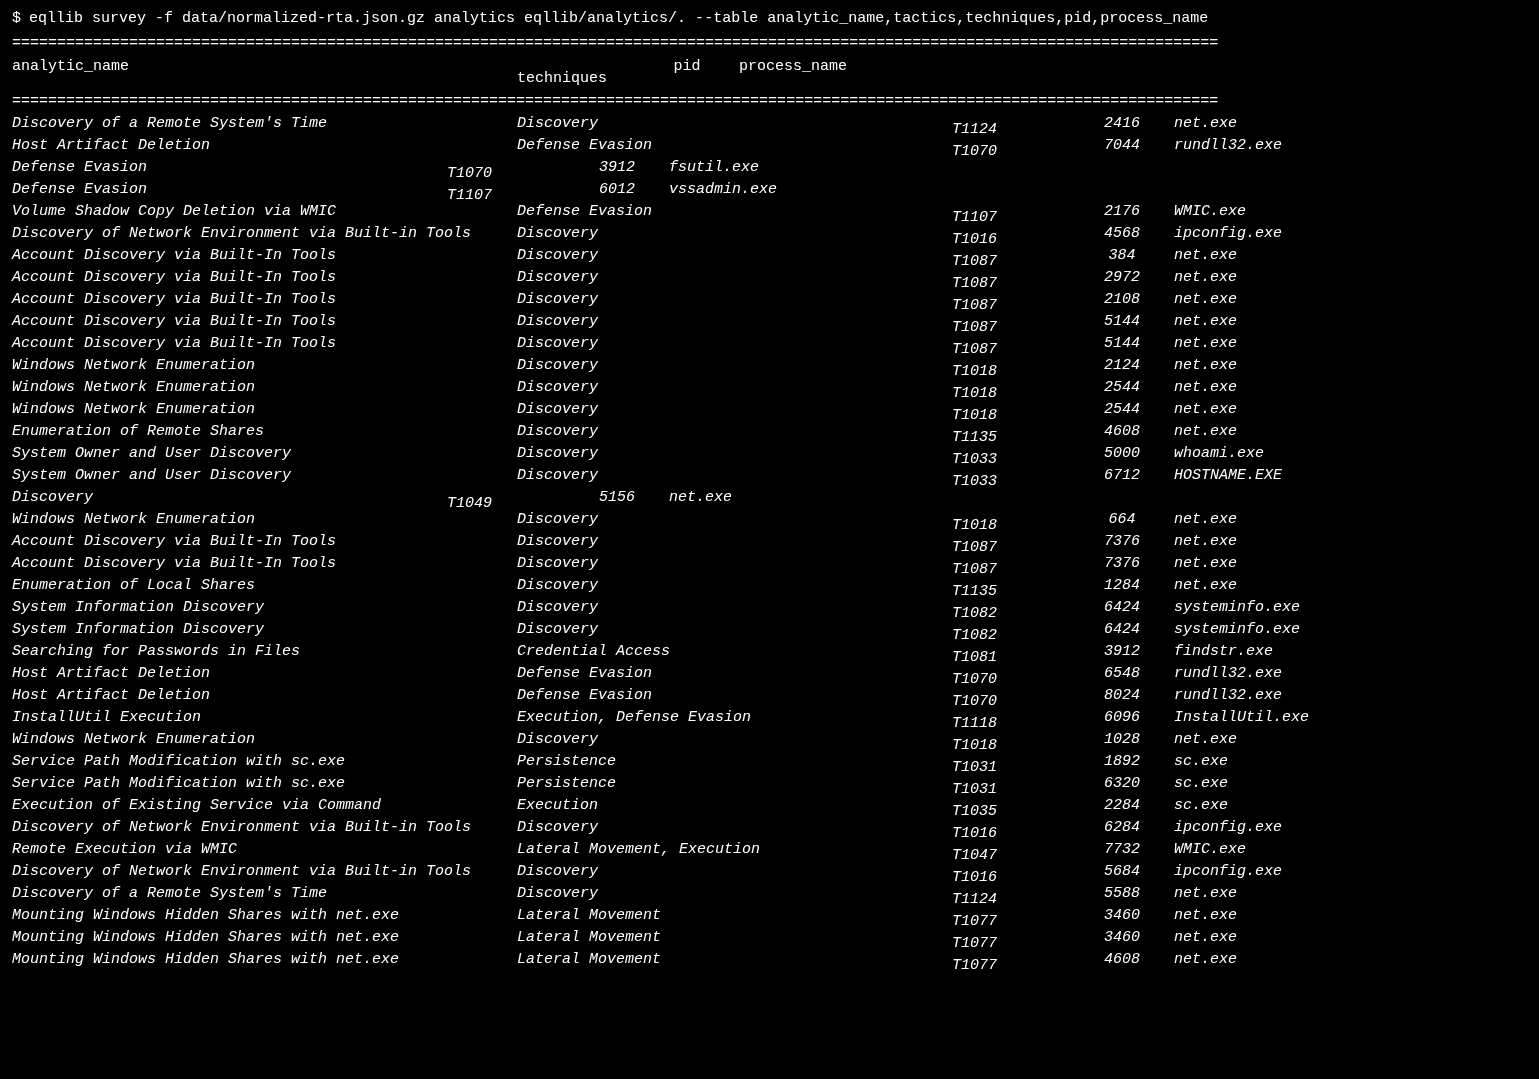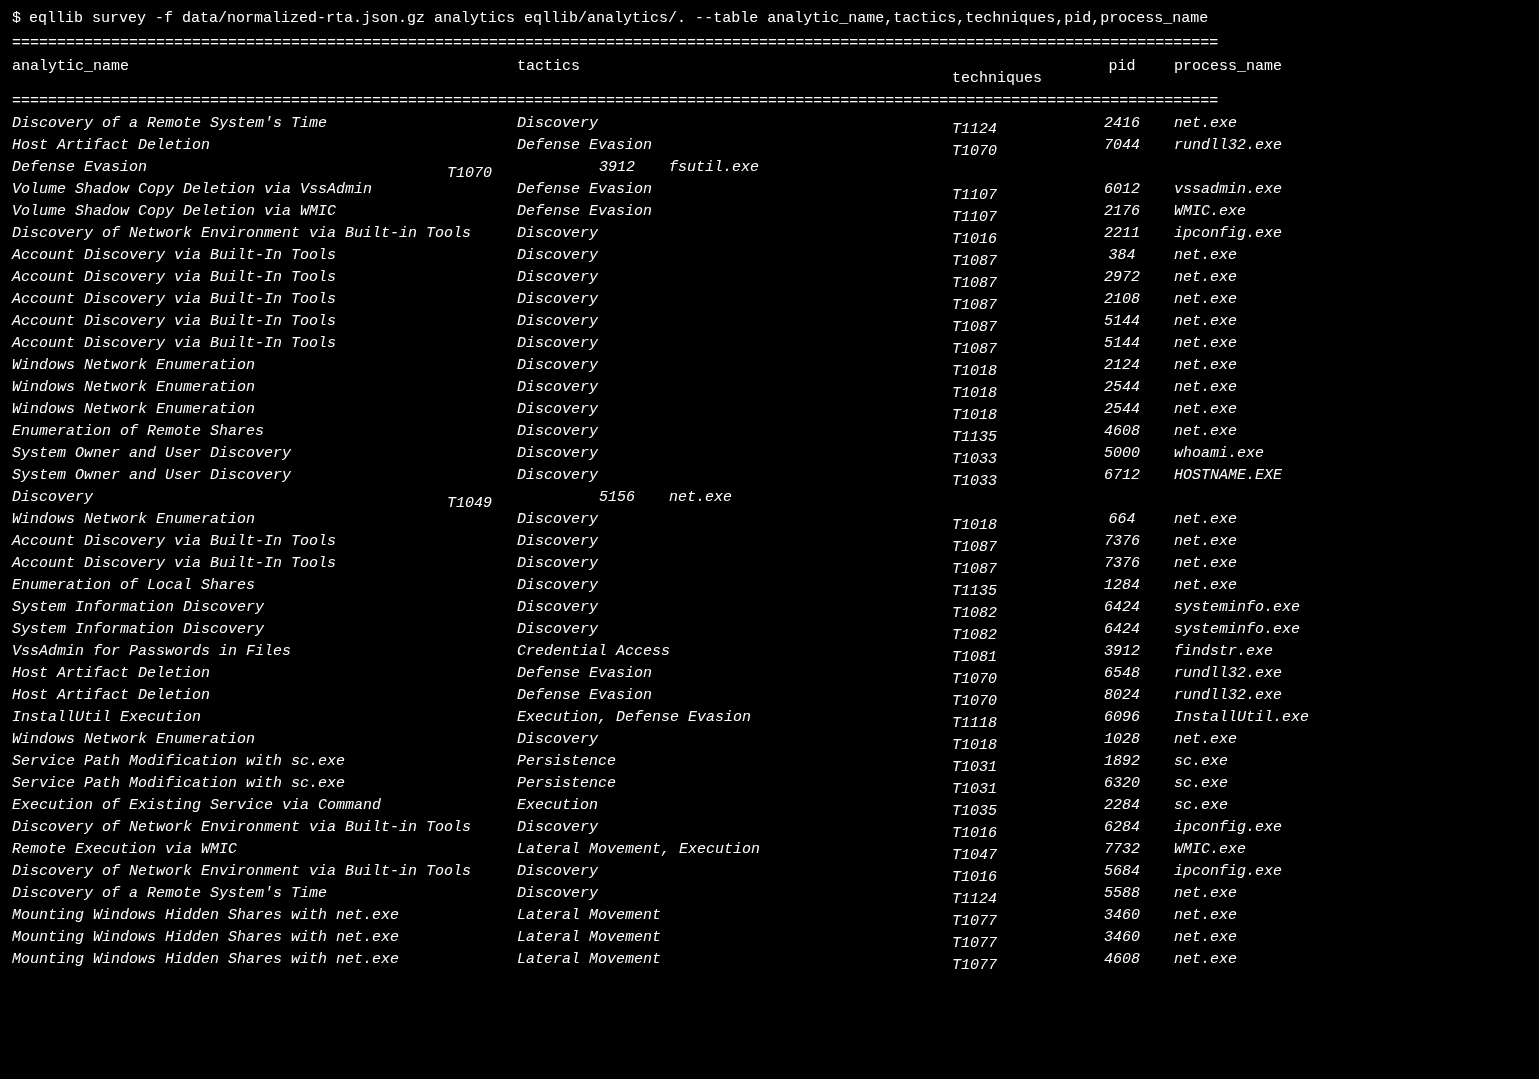--- a/index.html
+++ b/index.html
@@ -41,21 +41,20 @@
 
 <div class="prompt-line">
   <span class="prompt-symbol">$</span>
   <span>eqllib survey -f data/normalized-rta.json.gz analytics eqllib/analytics/. --table analytic_name,tactics,techniques,pid,process_name</span>
 </div>
 
 <div class="divider">======================================================================================================================================</div>
 
 <div class="header-row">
   <div class="col-analytic">analytic_name</div>
-  <div class="col-tactics">tactics</div>
   <div class="col-techniques">techniques</div>
   <div class="col-pid">pid</div>
   <div class="col-process">process_name</div>
 </div>
 
 <div class="divider">======================================================================================================================================</div>
 
 <div id="rows">
     <div class="data-row">
       <div class="col-analytic">Discovery of a Remote System's Time</div>
@@ -71,38 +70,37 @@
       <div class="col-pid">7044</div>
       <div class="col-process">rundll32.exe</div>
     </div>
     <div class="data-row">
       <div class="col-tactics">Defense Evasion</div>
       <div class="col-techniques">T1070</div>
       <div class="col-pid">3912</div>
       <div class="col-process">fsutil.exe</div>
     </div>
     <div class="data-row">
-      <div class="col-analytic">Volume Shadow Copy Deletion via VssAdmin</div>
       <div class="col-tactics">Defense Evasion</div>
       <div class="col-techniques">T1107</div>
       <div class="col-pid">6012</div>
       <div class="col-process">vssadmin.exe</div>
     </div>
     <div class="data-row">
       <div class="col-analytic">Volume Shadow Copy Deletion via WMIC</div>
       <div class="col-tactics">Defense Evasion</div>
       <div class="col-techniques">T1107</div>
       <div class="col-pid">2176</div>
       <div class="col-process">WMIC.exe</div>
     </div>
     <div class="data-row">
       <div class="col-analytic">Discovery of Network Environment via Built-in Tools</div>
       <div class="col-tactics">Discovery</div>
       <div class="col-techniques">T1016</div>
-      <div class="col-pid">2211</div>
+      <div class="col-pid">4568</div>
       <div class="col-process">ipconfig.exe</div>
     </div>
     <div class="data-row">
       <div class="col-analytic">Account Discovery via Built-In Tools</div>
       <div class="col-tactics">Discovery</div>
       <div class="col-techniques">T1087</div>
       <div class="col-pid">384</div>
       <div class="col-process">net.exe</div>
     </div>
     <div class="data-row">
@@ -217,21 +215,21 @@
       <div class="col-process">systeminfo.exe</div>
     </div>
     <div class="data-row">
       <div class="col-analytic">System Information Discovery</div>
       <div class="col-tactics">Discovery</div>
       <div class="col-techniques">T1082</div>
       <div class="col-pid">6424</div>
       <div class="col-process">systeminfo.exe</div>
     </div>
     <div class="data-row">
-      <div class="col-analytic">VssAdmin for Passwords in Files</div>
+      <div class="col-analytic">Searching for Passwords in Files</div>
       <div class="col-tactics">Credential Access</div>
       <div class="col-techniques">T1081</div>
       <div class="col-pid">3912</div>
       <div class="col-process">findstr.exe</div>
     </div>
     <div class="data-row">
       <div class="col-analytic">Host Artifact Deletion</div>
       <div class="col-tactics">Defense Evasion</div>
       <div class="col-techniques">T1070</div>
       <div class="col-pid">6548</div>

